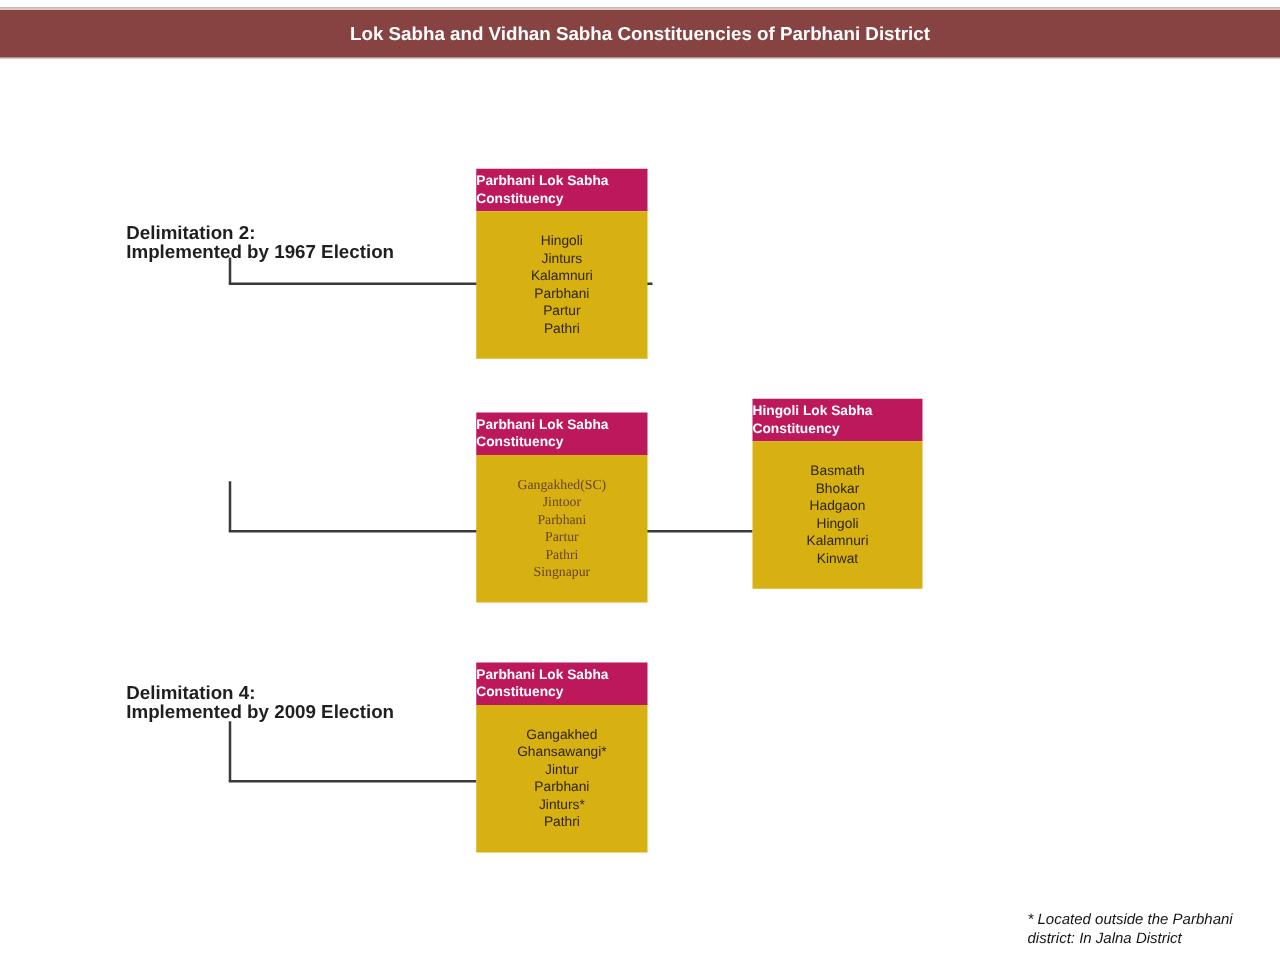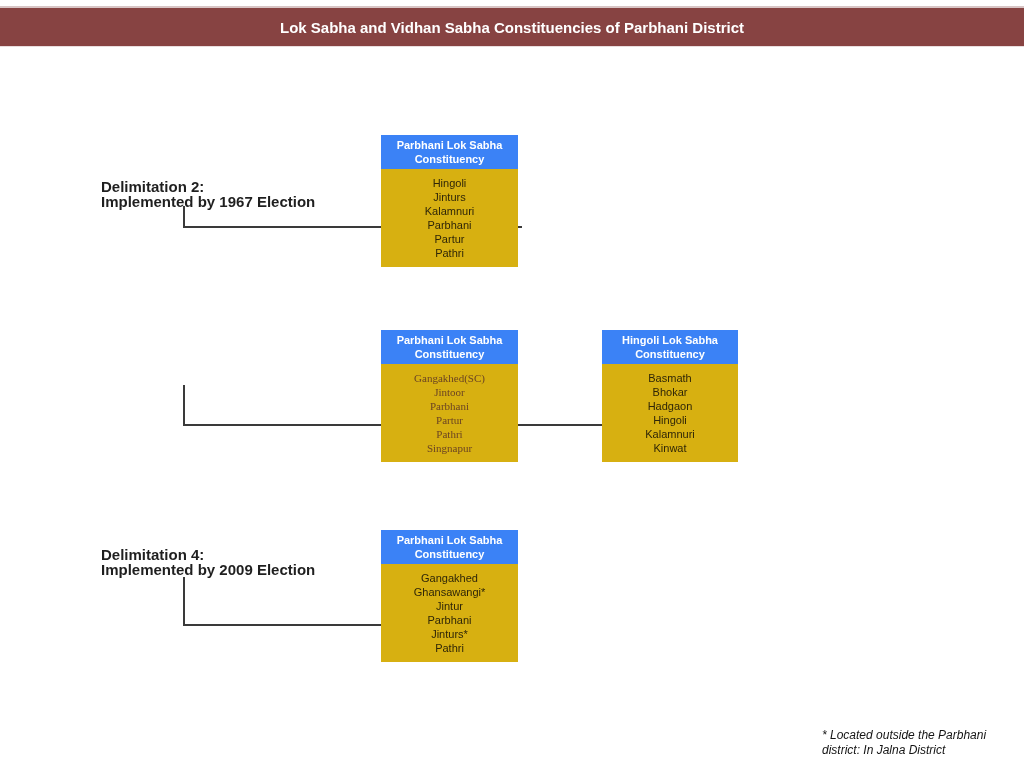--- a/index.html
+++ b/index.html
@@ -67,36 +67,35 @@
   .hl-s3 { top: 624px; width: 198px; }
 
   
   .box {
     position: absolute;
     width: 137px;
     z-index: 2;
   }
   .box-s1  { left: 381px; top: 135px; }
   .box-s2a { left: 381px; top: 330px; }
-  .box-s2b { left: 602px; top: 330px; width: 136px; }
+  .box-s2b { left: 602px; top: 319px; width: 136px; }
   .box-s3  { left: 381px; top: 530px; }
   .box-header {
     height: 34px;
-    background: #3b82f6;
+    background: #be185d;
     color: #ffffff;
     font-weight: bold;
     font-size: 11px;
     line-height: 14px;
-    text-align: center;
     display: flex;
     flex-direction: column;
     justify-content: center;
   }
   .box-body {
-    height: 98px;
+    height: 118px;
     background: #d7b011;
     font-size: 11px;
     line-height: 14px;
     text-align: center;
     display: flex;
     flex-direction: column;
     justify-content: center;
   }
   .body-dark   { color: #2f2608; }
   .body-maroon { color: #6b4423; font-family: Liberation Serif, serif; }

